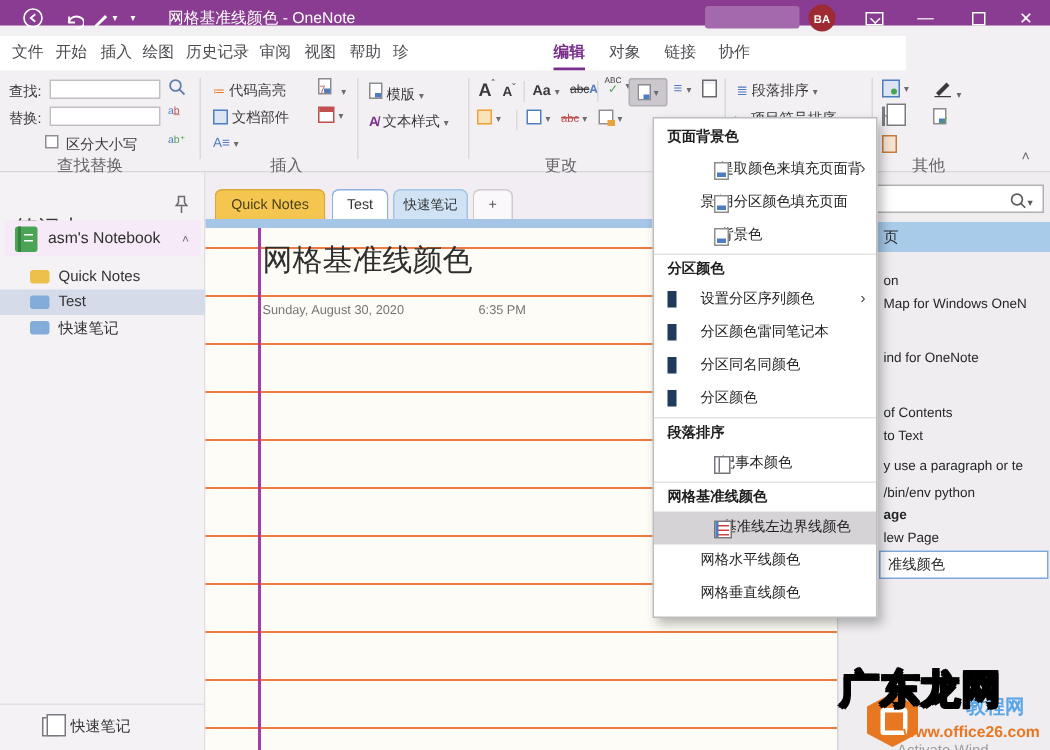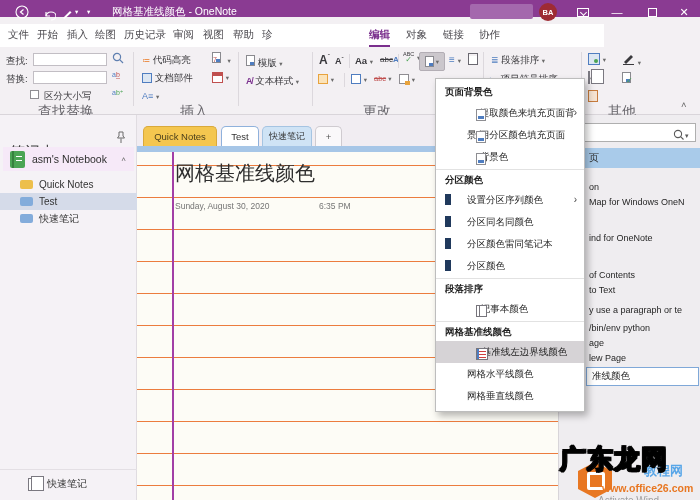--- a/index.html
+++ b/index.html
@@ -20,21 +20,21 @@
   .wb-ribbonopt::after { content:""; position:absolute; left:3px; top:1px; width:4px; height:4px; border-right:1px solid #fff; border-bottom:1px solid #fff; transform:rotate(45deg); }
 
   
   .tabrow { position:absolute; left:0; top:24px; width:604px; height:23px; background:#FFFFFF; }
   .rtab { position:absolute; top:4px; font-size:10.5px; color:#4D4B50; cursor:default; }
   .rtab.active { color:#7A2F8D; font-weight:bold; border-bottom:2.5px solid #7A2F8D; padding-bottom:3px; }
 
   
   .ribbon { position:absolute; left:0; top:47px; width:700px; height:68px; background:#F3F0F3; border-bottom:1px solid #D9D5DA; font-size:9.5px; color:#3A393D; }
   .vdiv { position:absolute; top:5px; height:54px; width:1px; background:#DCD8DD; }
-  .grplabel { position:absolute; top:56px; font-size:14px; color:#67656B; }
+  .grplabel { position:absolute; top:56px; font-size:11px; color:#67656B; }
   .rb-row { position:absolute; white-space:nowrap; }
   .rb-input { position:absolute; height:13px; background:#fff; border:1px solid #C2BEC4; }
   .caret { font-size:6.5px; color:#6B6B6B; }
   .ck { position:absolute; width:9px; height:9px; border:1px solid #8F8D92; background:#fff; }
   .ico12 { display:inline-block; width:12px; height:12px; vertical-align:middle; }
   .btn-pressed { position:absolute; background:#CBC7CC; border:1px solid #B3AEB5; border-radius:2px; display:flex; align-items:center; justify-content:center; gap:2px; }
   .pageic { display:inline-block; width:9px; height:11px; background:#fff; border:1px solid #8A8A8F; position:relative; }
   .pageic::after { content:""; position:absolute; right:0; bottom:0; width:4px; height:3px; background:#4F7DC0; }
   .stack2 { display:inline-block; text-align:center; line-height:6px; vertical-align:middle; }
 
@@ -278,21 +278,21 @@
           </svg></span>
     </div>
     <div class="rp-addrow">页</div>
     <div class="rp-frag" style="top:67px;">on</div>
     <div class="rp-frag" style="top:82px;">Map for Windows OneN</div>
     <div class="rp-frag" style="top:118px;">ind for OneNote</div>
     <div class="rp-frag" style="top:155px;">of Contents</div>
     <div class="rp-frag" style="top:170px;">to Text</div>
     <div class="rp-frag" style="top:190px;">y use a paragraph or te</div>
     <div class="rp-frag" style="top:208px;">/bin/env python</div>
-    <div class="rp-frag" style="top:223px;">age</div>
+    <div class="rp-frag" style="top:223px;font-weight:bold;">age</div>
     <div class="rp-frag" style="top:238px;">lew Page</div>
     <div class="rp-selected">准线颜色</div>
   </div>
 
   <div class="menu">
     <div class="m-header">页面背景色</div>
     <div class="m-item">
       <span class="m-ico pagefillic"></span>
       <span>提取颜色来填充页面背景色</span><span class="m-sub">›</span>
     </div>
@@ -304,25 +304,25 @@
       <span class="m-ico pagefillic"></span>
       <span>背景色</span>
     </div>
     <div class="m-header bt">分区颜色</div>
     <div class="m-item">
       <span class="m-ico flagic"></span>
       <span>设置分区序列颜色</span><span class="m-sub">›</span>
     </div>
     <div class="m-item">
       <span class="m-ico flagic"></span>
+      <span>分区颜色雷同笔记本</span>
+    </div>
+    <div class="m-item">
+      <span class="m-ico flagic"></span>
       <span>分区同名同颜色</span>
-    </div>
-    <div class="m-item">
-      <span class="m-ico flagic"></span>
-      <span>分区颜色雷同笔记本</span>
     </div>
     <div class="m-item">
       <span class="m-ico flagic"></span>
       <span>分区颜色</span>
     </div>
     <div class="m-header bt">段落排序</div>
     <div class="m-item">
       <span class="m-ico nbic"></span>
       <span>记事本颜色</span>
     </div>

